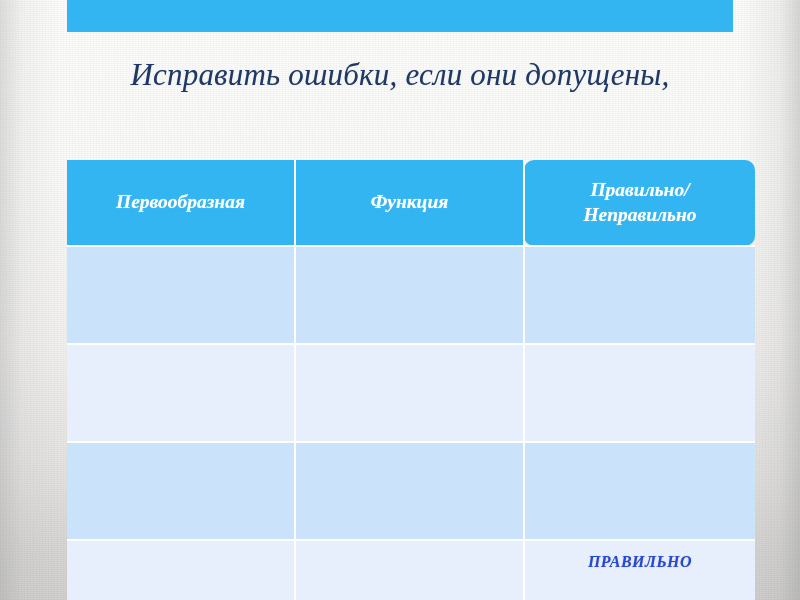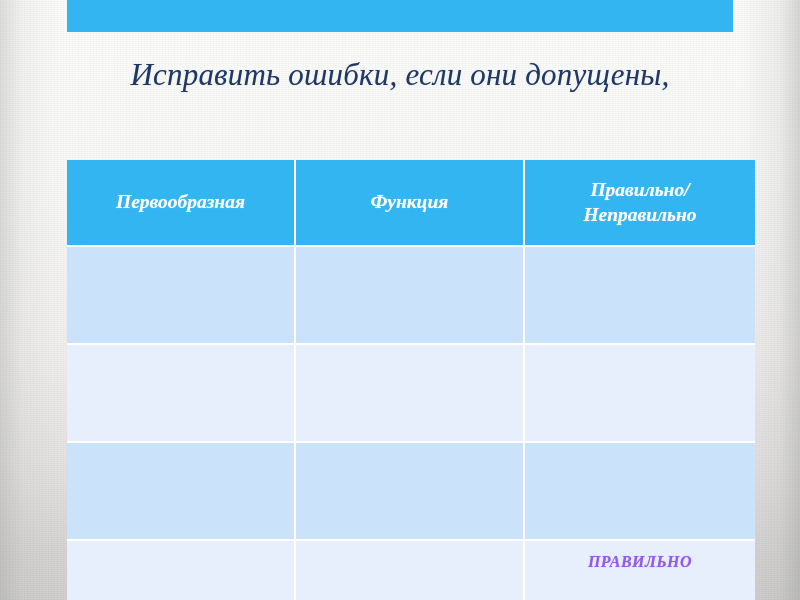--- a/index.html
+++ b/index.html
@@ -111,40 +111,40 @@
     font-size: 19.5px;
     line-height: 1.25;
     text-align: center;
     vertical-align: middle;
     height: 77px;
     padding: 4px 6px;
     border: 2px solid #ffffff;
     text-shadow: 0 0 1px rgba(255,255,255,0.5);
   }
   #answer-table th:first-child { border-left: 0; }
-  #answer-table th:last-child  { border-right: 0; }
+  #answer-table th:last-child  { border-right: 0; border-radius: 10px; }
   #answer-table th { border-top: 0; }
 
   #answer-table td {
     height: 84px;
     padding: 6px 8px;
     border: 2px solid #ffffff;
     vertical-align: top;
     text-align: center;
     font-family: "Liberation Serif", "DejaVu Serif", serif;
   }
   #answer-table td:first-child { border-left: 0; }
   #answer-table td:last-child  { border-right: 0; }
   #answer-table tr.row-shade td { background: #cbe2fb; }
   #answer-table tr.row-light td { background: #e6effb; }
   #answer-table tr:last-child td { border-bottom: 0; }
 
   .verdict-correct {
     display: inline-block;
-    color: #8b5cf6;
+    color: #1d4ed8;
     font-family: "Liberation Serif", "DejaVu Serif", serif;
     font-style: italic;
     font-weight: bold;
     font-size: 16px;
     letter-spacing: 0.5px;
     padding-top: 6px;
     text-shadow: 0 0 1px rgba(224,27,16,0.4);
   }
   .cell-empty { display: block; min-height: 1px; }
 </style>

